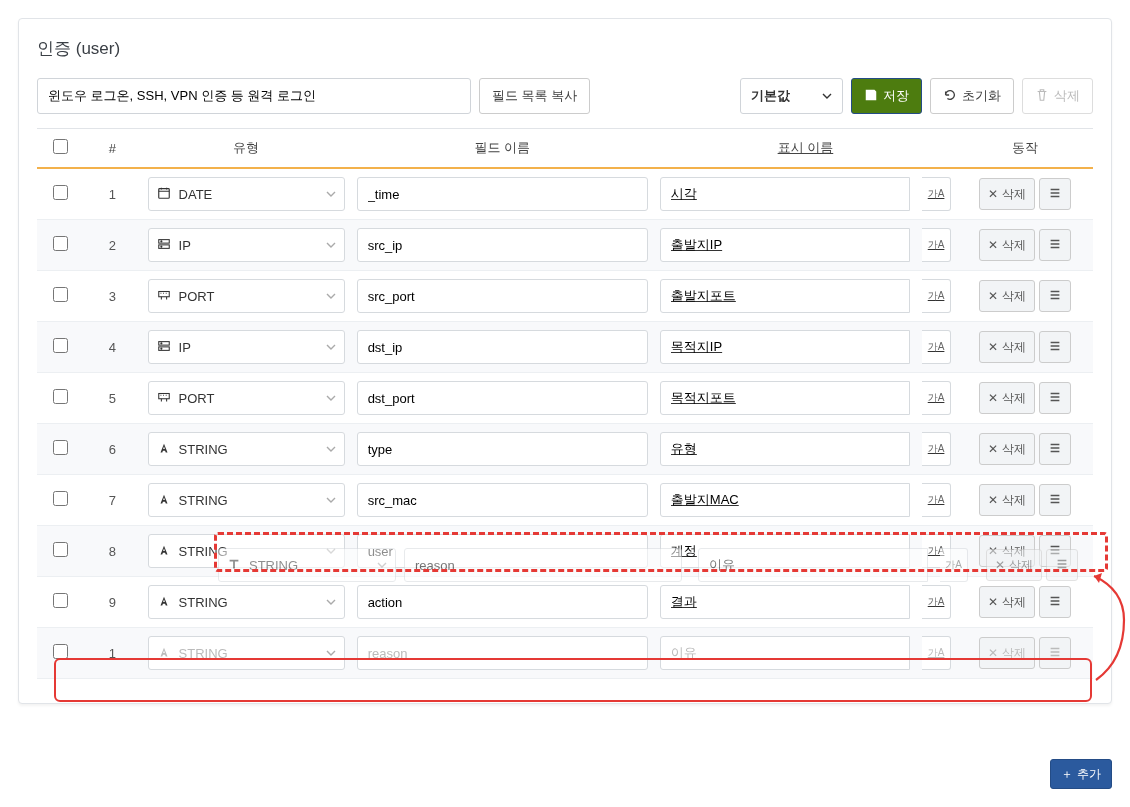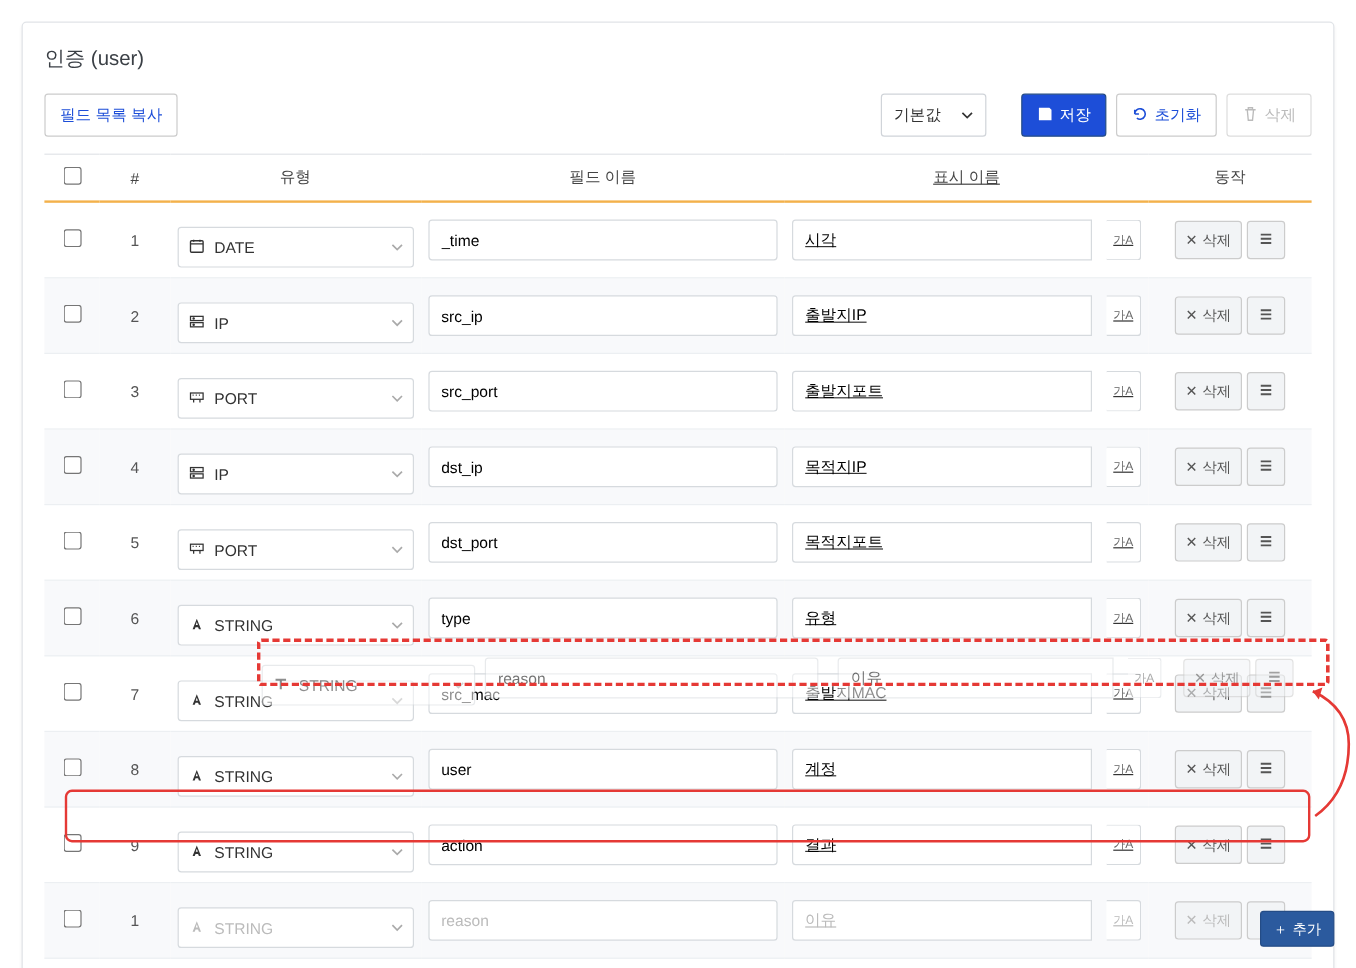--- a/index.html
+++ b/index.html
@@ -44,40 +44,40 @@
   height: 36px;
   border: 1px solid #ccc;
   border-radius: 3px;
   background: #fff;
   padding: 0 12px;
   cursor: pointer;
   font-size: 13px;
   display: inline-flex;
   align-items: center;
   gap: 5px;
-  color: #1d4ed8;
+  color: #404040;
 }
 .btn-primary {
-  background: #1d4ed8;
+  background: #4d7c0f;
   border-color: #244c86;
   color: #fff;
-  margin-left: 21px;
 }
 .btn-muted { color: #bbb; border-color: #ddd; background: #fff; cursor: not-allowed; }
 .dropdown {
-  width: 88px;
+  width: 103px;
   height: 36px;
   border: 1px solid #d0d4d9;
   border-radius: 3px;
   display: flex;
   align-items: center;
   justify-content: space-between;
   padding: 0 10px;
   cursor: pointer;
   background: #fff;
+  font-weight: bold;
 }
 .spacer { flex: 1; }
 
 .table {
   width: 100%;
   border-collapse: collapse;
 }
 .table thead th {
   font-weight: 500;
   color: #444;
@@ -110,21 +110,20 @@
   height: 34px;
   border: 1px solid #d6dade;
   border-radius: 3px;
   display: flex;
   align-items: center;
   padding: 0 8px;
   gap: 8px;
   background: #fff;
   cursor: pointer;
   position: relative;
-  margin-top: 12px;
 }
 .type-select .chev {
   margin-left: auto;
   color: #aaa;
 }
 .text-input {
   width: 100%;
   height: 34px;
   border: 1px solid #d6dade;
   border-radius: 3px;
@@ -243,20 +242,21 @@
   cursor: pointer;
 }
 </style>
 </head>
 <body>
 
 <div class="panel">
   <div class="panel-title">인증 (user)</div>
 
   <div class="toolbar">
+    <input class="desc-input" value="윈도우 로그온, SSH, VPN 인증 등 원격 로그인" style="">
     <button class="btn">필드 목록 복사</button>
     <div class="spacer"></div>
     <div class="dropdown">
       <span>기본값</span>
       <span class="chev"><svg viewBox="0 0 10 10">
             <path d="M1 3 L5 7 L9 3" fill="none" stroke="currentColor" stroke-width="1.4"></path>
           </svg></span>
     </div>
     <button class="btn btn-primary">
       <span><svg class="icon-svg" viewBox="0 0 16 16" fill="currentColor">

